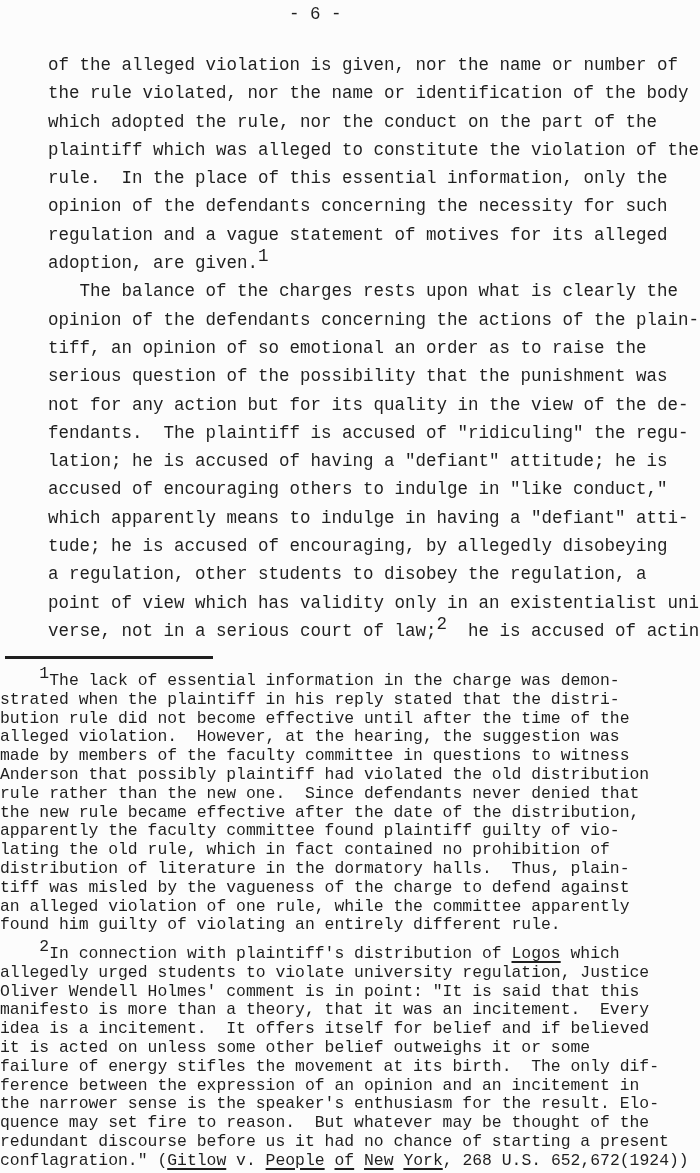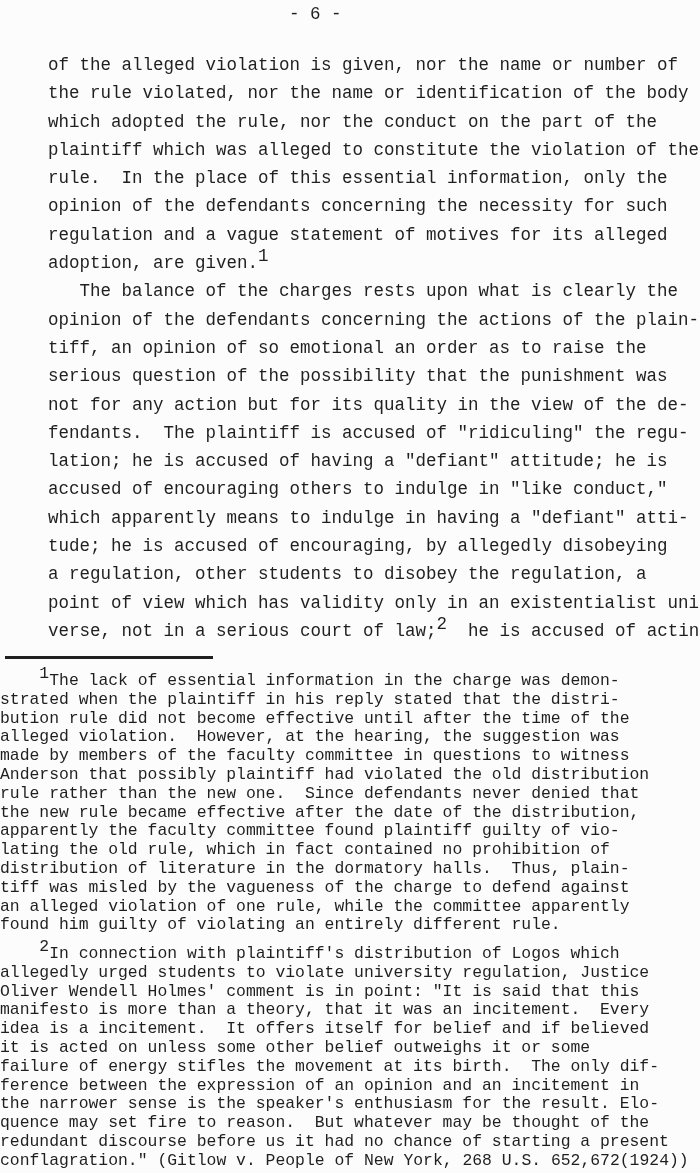--- a/index.html
+++ b/index.html
@@ -44,21 +44,21 @@
   .footnote-2 { top: 945px; }
   .separator {
     position: absolute;
     top: 656px;
     left: 5px;
     width: 208px;
     height: 3px;
   }
   .line { white-space: pre; }
   .sup { position: relative; top: -0.42em; }
-  .u { text-underline-offset: 3px; text-decoration-thickness: 1.5px; }
+  .u { text-decoration: underline; text-underline-offset: 3px; text-decoration-thickness: 1.5px; }
   .b { font-weight: normal; }
 </style>
 </head>
 <body style="background: rgb(252, 252, 252);">
 
 <div class="page" style="color: rgb(31, 31, 31);">
   <div class="page-number">- 6 -</div>
   <div class="body-text"><div class="line">of the alleged violation is given, nor the name or number of</div><div class="line">the rule violated, nor the name or identification of the body</div><div class="line">which adopted the rule, nor the conduct on the part of the</div><div class="line">plaintiff which was alleged to constitute the violation of the</div><div class="line">rule.  In the place of this essential information, only the</div><div class="line">opinion of the defendants concerning the necessity for such</div><div class="line">regulation and a vague statement of motives for its alleged</div><div class="line"><span>adoption, are given.</span><span class="sup">1</span></div><div class="line">   The balance of the charges rests upon what is clearly the</div><div class="line">opinion of the defendants concerning the actions of the plain-</div><div class="line">tiff, an opinion of so emotional an order as to raise the</div><div class="line">serious question of the possibility that the punishment was</div><div class="line">not for any action but for its quality in the view of the de-</div><div class="line">fendants.  The plaintiff is accused of "ridiculing" the regu-</div><div class="line">lation; he is accused of having a "defiant" attitude; he is</div><div class="line">accused of encouraging others to indulge in "like conduct,"</div><div class="line">which apparently means to indulge in having a "defiant" atti-</div><div class="line"><span>tude; he is accused of encouraging, </span><span class="b">by</span><span> allegedly disobeying</span></div><div class="line">a regulation, other students to disobey the regulation, a</div><div class="line">point of view which has validity only in an existentialist uni-</div><div class="line"><span>verse, not in a serious court of law;</span><span class="sup">2</span><span>  he is accused of acting</span></div></div>
   <div class="separator" style="background: rgb(31, 31, 31);"></div>
   <div class="footnote footnote-1"><div class="line"><span>    </span><span class="sup">1</span><span>The lack of essential information in the charge was demon-</span></div><div class="line">strated when the plaintiff in his reply stated that the distri-</div><div class="line">bution rule did not become effective until after the time of the</div><div class="line">alleged violation.  However, at the hearing, the suggestion was</div><div class="line">made by members of the faculty committee in questions to witness</div><div class="line">Anderson that possibly plaintiff had violated the old distribution</div><div class="line">rule rather than the new one.  Since defendants never denied that</div><div class="line">the new rule became effective after the date of the distribution,</div><div class="line">apparently the faculty committee found plaintiff guilty of vio-</div><div class="line">lating the old rule, which in fact contained no prohibition of</div><div class="line">distribution of literature in the dormatory halls.  Thus, plain-</div><div class="line">tiff was misled by the vagueness of the charge to defend against</div><div class="line">an alleged violation of one rule, while the committee apparently</div><div class="line">found him guilty of violating an entirely different rule.</div></div>

